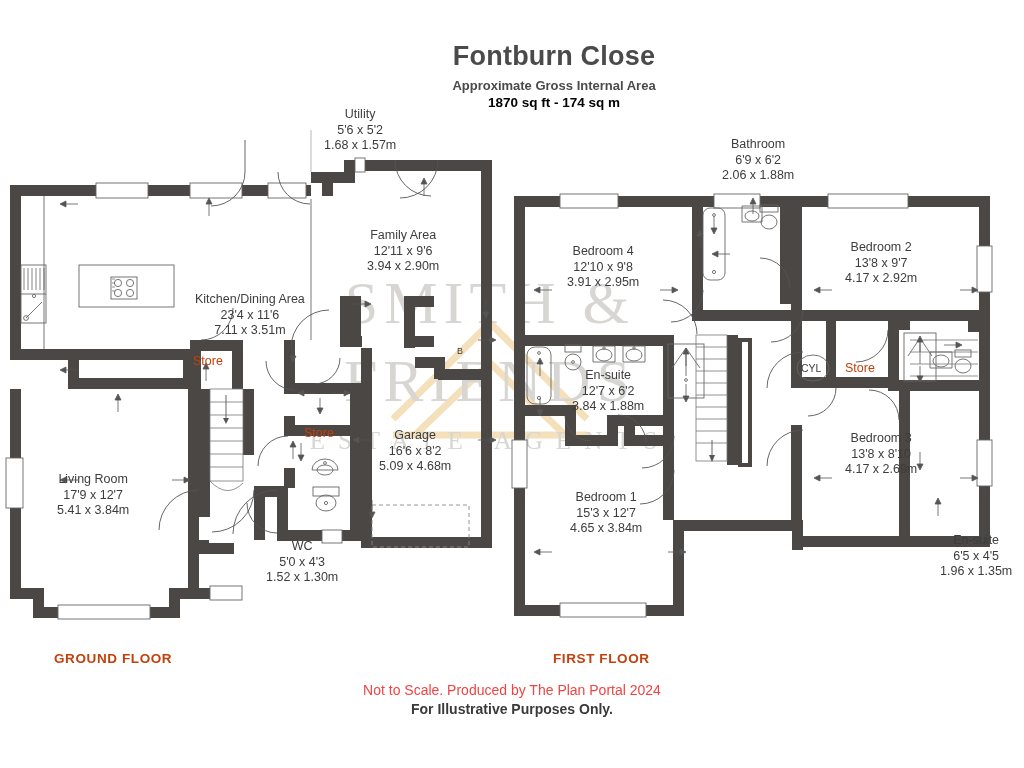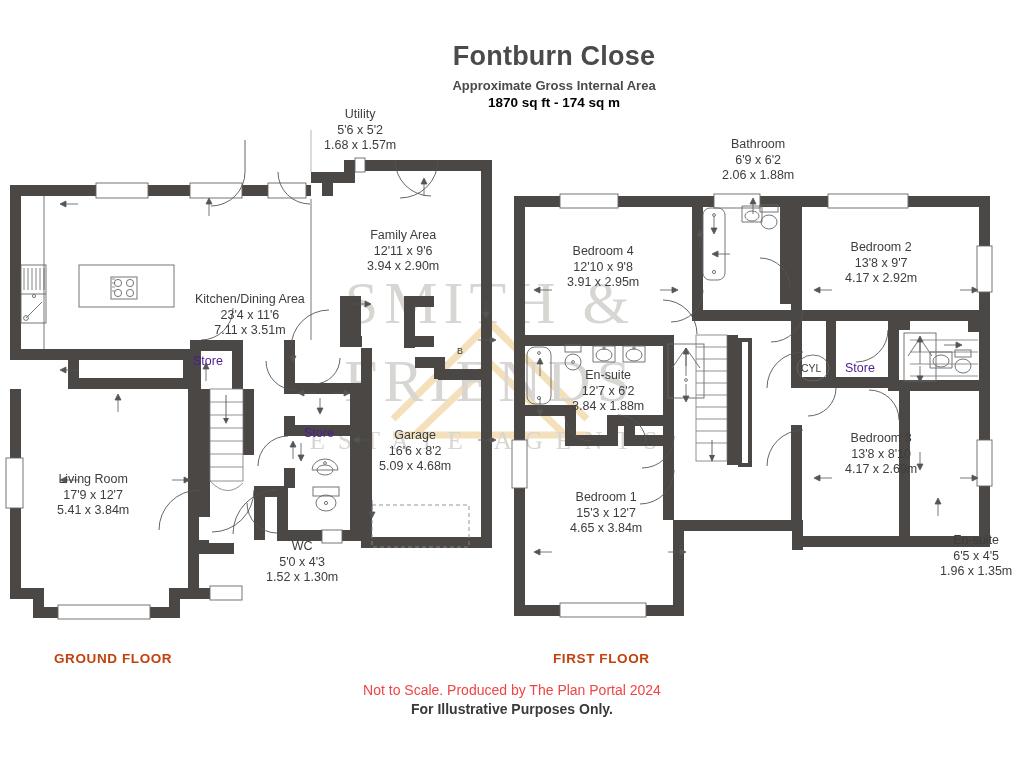--- a/index.html
+++ b/index.html
@@ -89,21 +89,21 @@
     color: #3d3d3d;
     white-space: nowrap;
     z-index: 3;
   }
   .room-label .rl-name { display: block; }
   .room-label .rl-imp  { display: block; }
   .room-label .rl-met  { display: block; }
   .room-small {
     position: absolute;
     font-size: 12.5px;
-    color: #4c1d95;
+    color: #c2410c;
     z-index: 3;
     white-space: nowrap;
   }
   .tiny-label {
     position: absolute;
     font-size: 9px;
     color: #3d3d3d;
     z-index: 3;
   }
 

